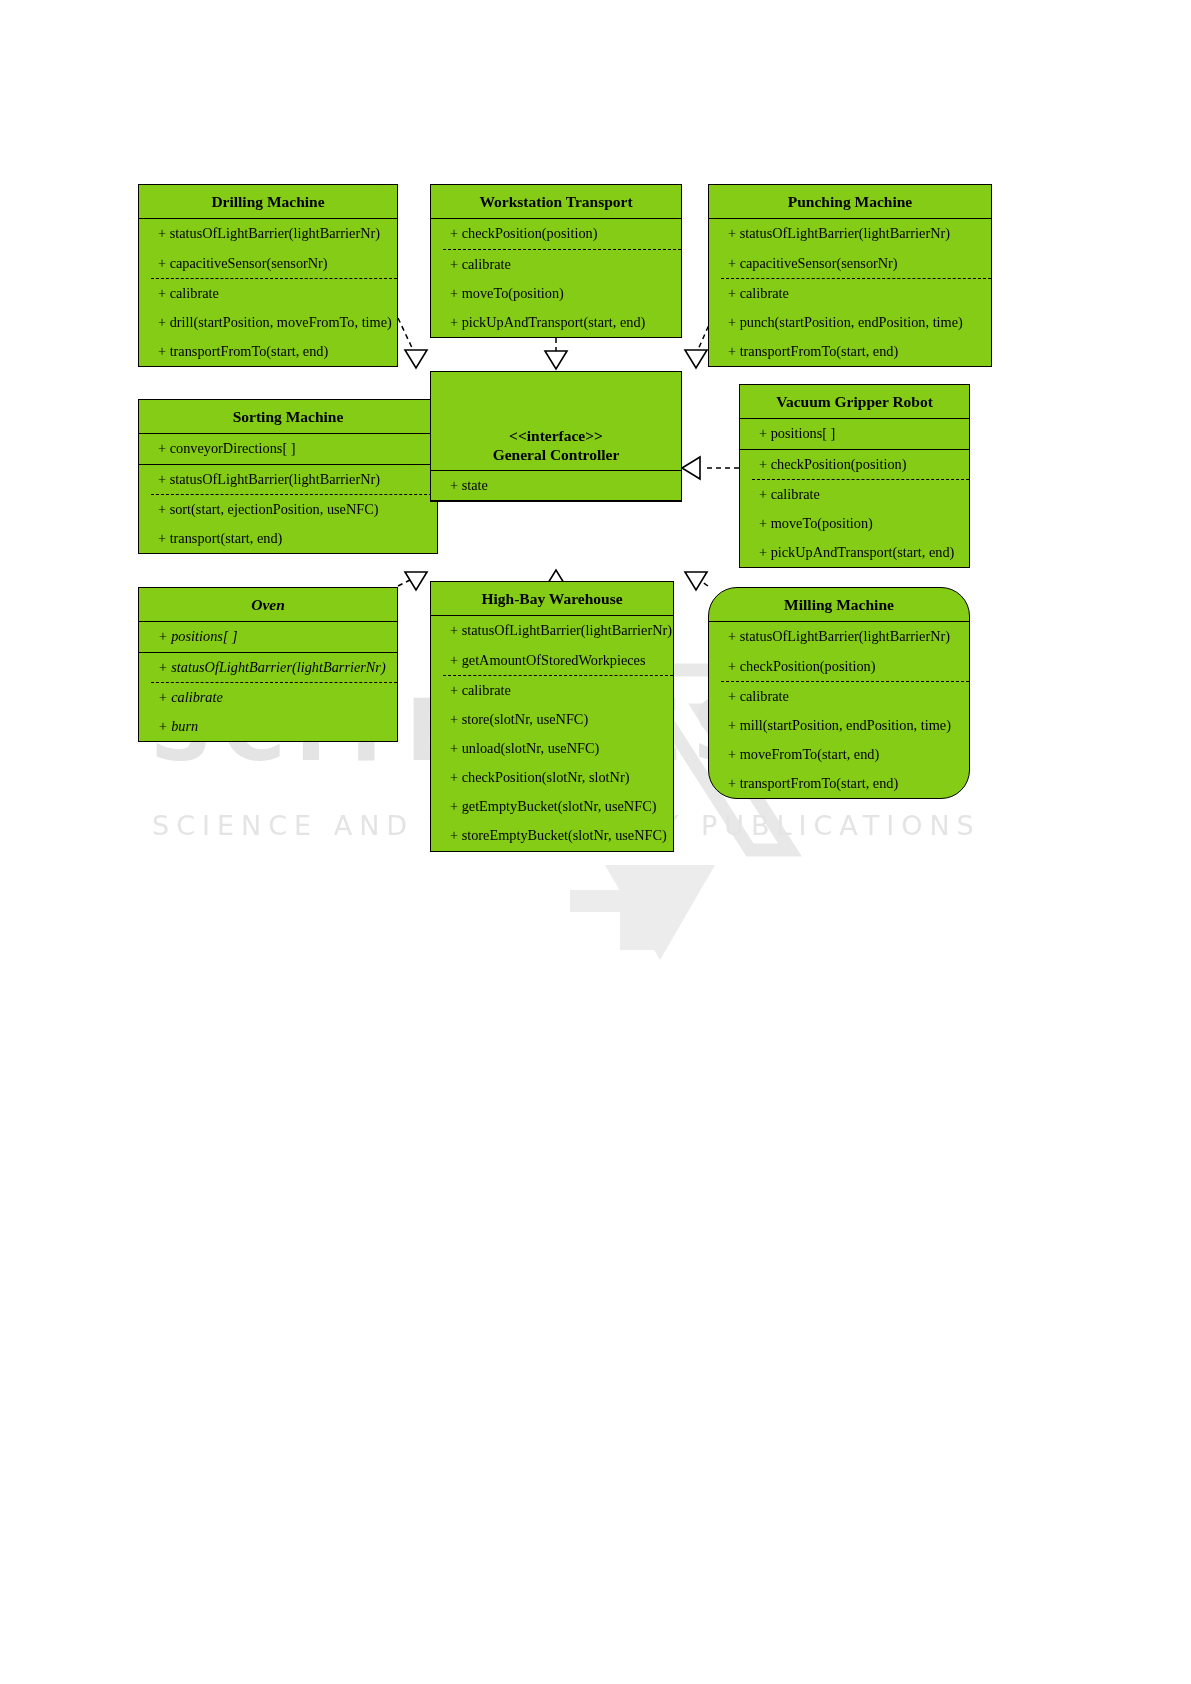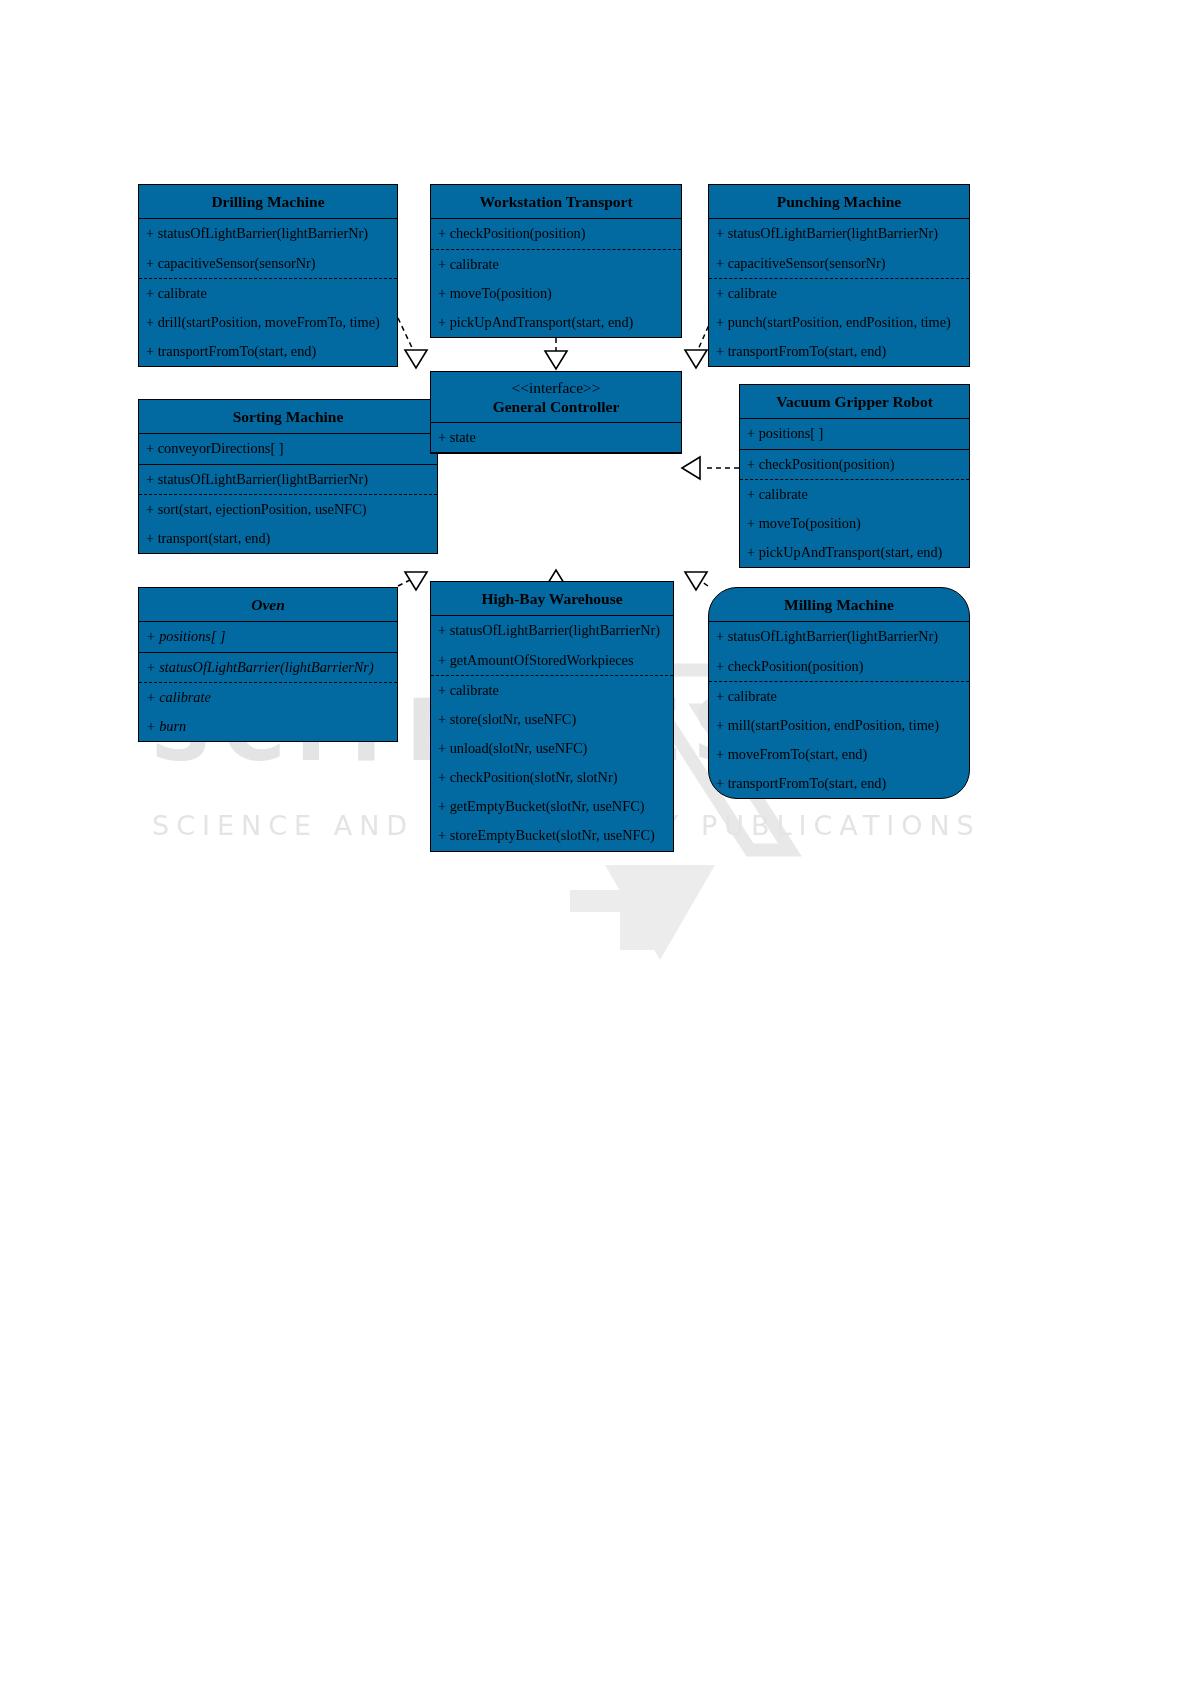--- a/index.html
+++ b/index.html
@@ -71,60 +71,62 @@
     height: 1684px;
     z-index: 1;
     pointer-events: none;
   }
 
   
   .uml-box {
     position: absolute;
     box-sizing: border-box;
     border: 1.6px solid #000;
-    background: #0369a1;
+    background: #84cc16;
     z-index: 2;
   }
   .uml-title {
     text-align: center;
     font-weight: bold;
     font-size: 15.5px;
     padding: 7px 4px 7px 4px;
     line-height: 1.25;
     border-bottom: 1.6px solid #000;
     color: #000;
   }
   .uml-title.iface {
     padding: 6px 4px 5px 4px;
   }
   .uml-title .stereo {
     display: block;
-    font-weight: normal;
+    font-weight: bold;
+    margin-top: 48px;
   }
   .uml-compartment {
     border-bottom: 1.6px solid #000;
   }
   .uml-compartment.last {
     border-bottom: none;
   }
   .uml-row {
     font-size: 14.3px;
     padding: 6px 6px 6px 7px;
     color: #000;
     white-space: nowrap;
     line-height: 1.2;
+    margin-left: 12px;
   }
   .uml-row.dashed-top {
     border-top: 1.6px dashed #000;
   }
 
   
   #box-drilling      { left: 138px; top: 184px;  width: 260px; }
   #box-workstation   { left: 430px; top: 184px;  width: 252px; }
-  #box-punching      { left: 708px; top: 184px;  width: 262px; }
+  #box-punching      { left: 708px; top: 184px;  width: 284px; }
   #box-sorting       { left: 138px; top: 399px;  width: 300px; }
   #box-controller    { left: 430px; top: 371px;  width: 252px; }
   #box-vacuum        { left: 739px; top: 384px;  width: 231px; }
   #box-oven          { left: 138px; top: 587px;  width: 260px; font-style: italic; }
   #box-highbay       { left: 430px; top: 581px;  width: 244px; }
   #box-milling       { left: 708px; top: 587px;  width: 262px; border-radius: 29px; }
 </style>
 </head>
 <body>
 

